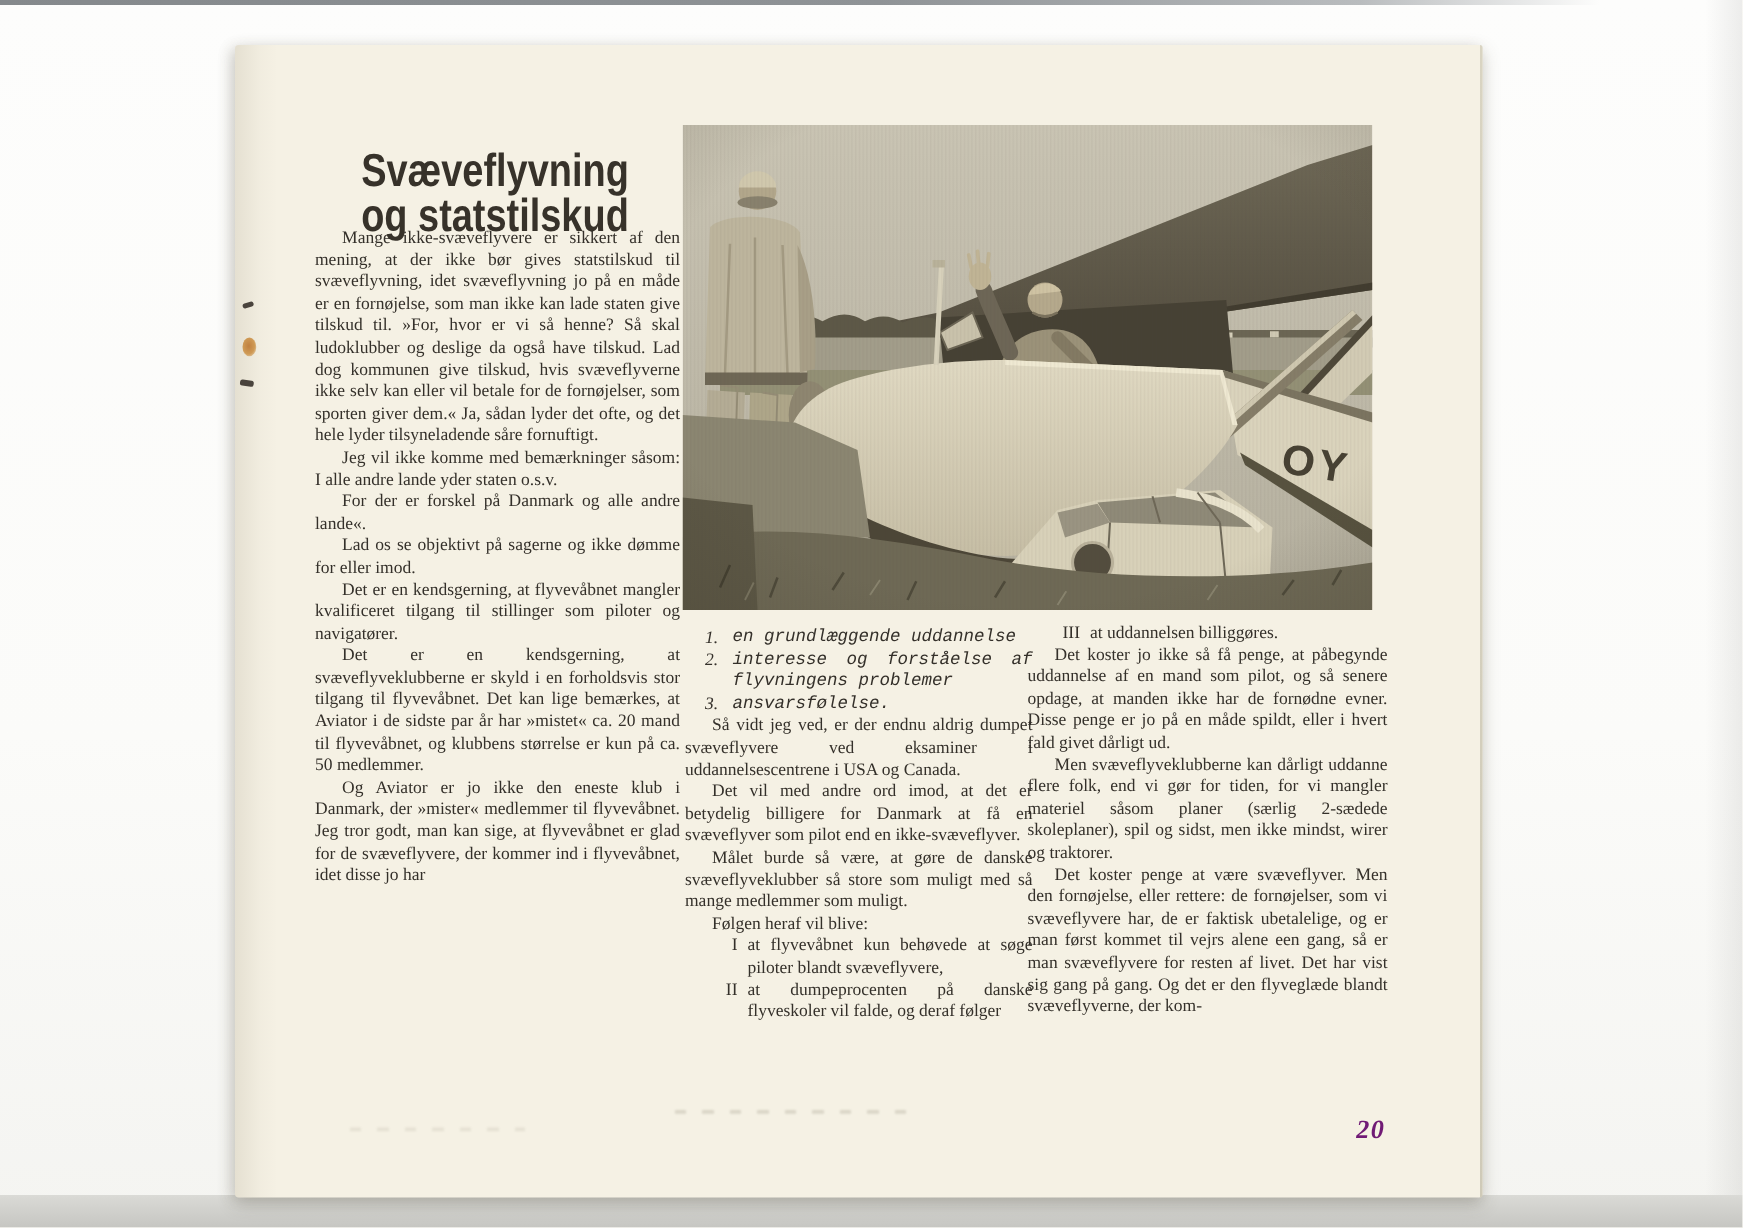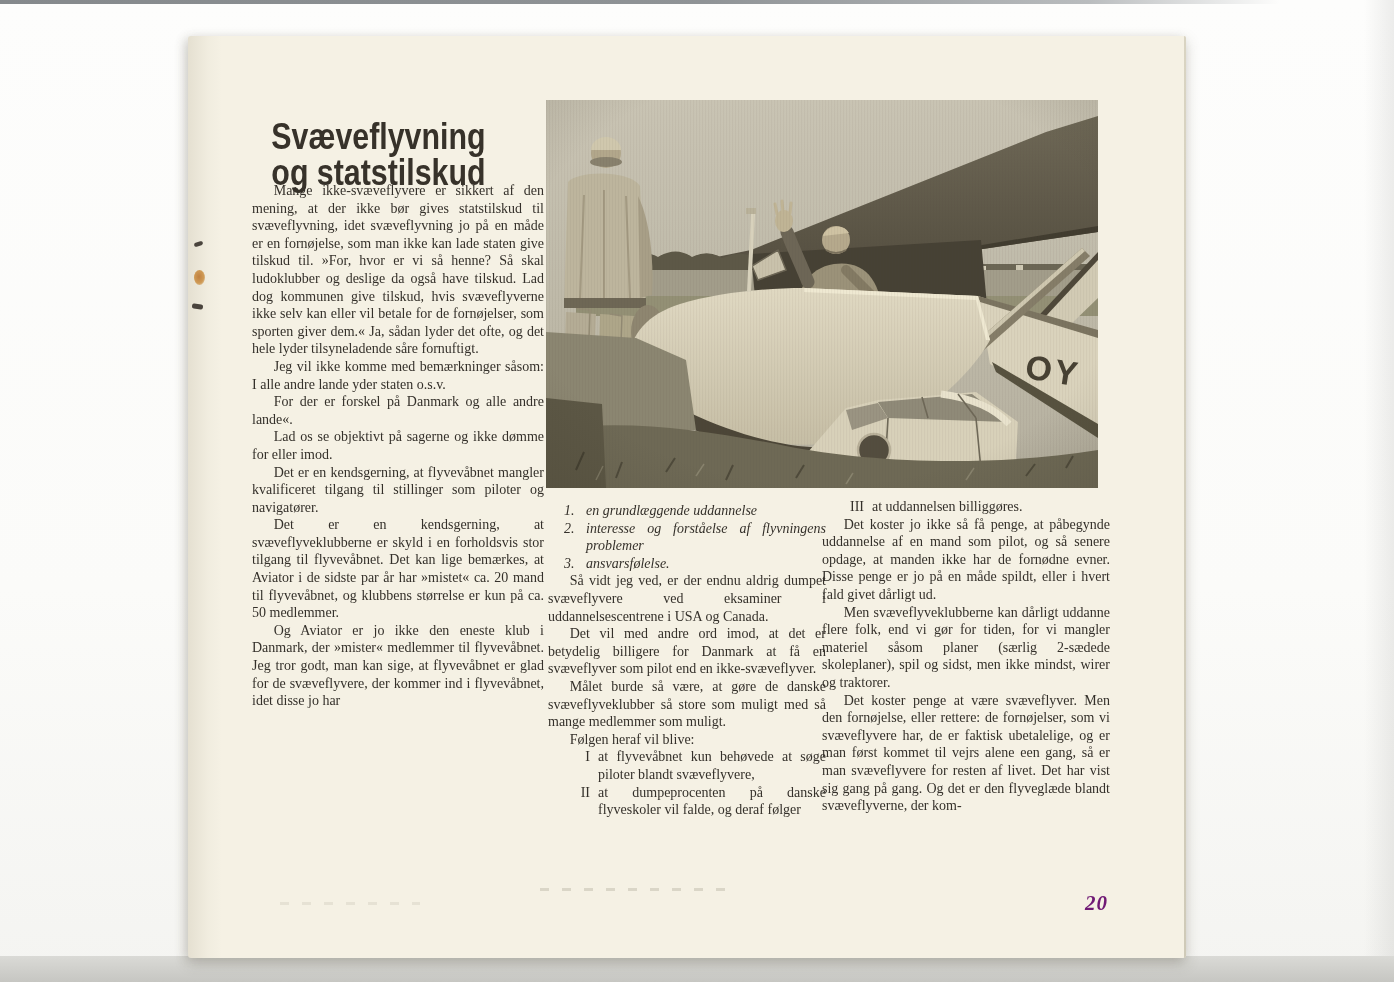--- a/index.html
+++ b/index.html
@@ -38,36 +38,36 @@
   }
   .staple{position:absolute;background:#4a443d;border-radius:2px;}
   .staple.s1{left:6px;top:206px;width:9px;height:4px;transform:rotate(-18deg);}
   .staple.s2{left:4px;top:268px;width:11px;height:5px;transform:rotate(8deg);}
   .rust-stain{
     position:absolute;left:6px;top:234px;width:11px;height:15px;border-radius:50%;
     background:radial-gradient(ellipse at 45% 45%,#c08040 0%,#cf9a55 55%,rgba(210,160,90,0) 100%);
     filter:blur(0.4px);
   }
   
-  .page-title{position:absolute;left:56px;top:62px;width:304px;text-align:left;color:#37322a;}
+  .page-title{position:absolute;left:56px;top:62px;width:304px;text-align:center;color:#37322a;}
   .title-line{
     display:block;font-family:"Liberation Sans","DejaVu Sans",sans-serif;
     font-weight:bold;font-size:37px;line-height:36px;letter-spacing:0px;
     transform:scaleX(0.82);transform-origin:50% 50%;white-space:nowrap;
   }
   
   .col{position:absolute;font-size:14px;line-height:17.6px;text-align:justify;color:#34302a;}
   .col p{margin:0;text-indent:1.55em;}
   #col-left{left:64px;top:146px;width:292px;}
   #col-mid{left:360px;top:466px;width:278px;}
   #col-right{left:634px;top:462px;width:288px;}
   .num-list{font-style:italic;margin-left:16px;}
   .num-item{display:flex;}
   .num-item .nmark{flex:0 0 22px;}
-  .num-item .ntext{flex:1;text-align:justify;}
+  .num-item .ntext{flex:1;text-align:justify;font-family:Liberation Mono, monospace;}
   .roman-list{margin-left:12px;}
   .roman-item{display:flex;}
   .roman-item .rmark{flex:0 0 30px;text-align:right;padding-right:8px;}
   .roman-item .rtext{flex:1;text-align:justify;font-family:Liberation Serif, serif;}
   
   .photo-frame{position:absolute;left:358px;top:64px;width:552px;height:388px;overflow:hidden;}
   .photo-frame svg{display:block;width:100%;height:100%;}
   
   .page-number{
     position:absolute;left:848px;top:855px;width:72px;text-align:right;

